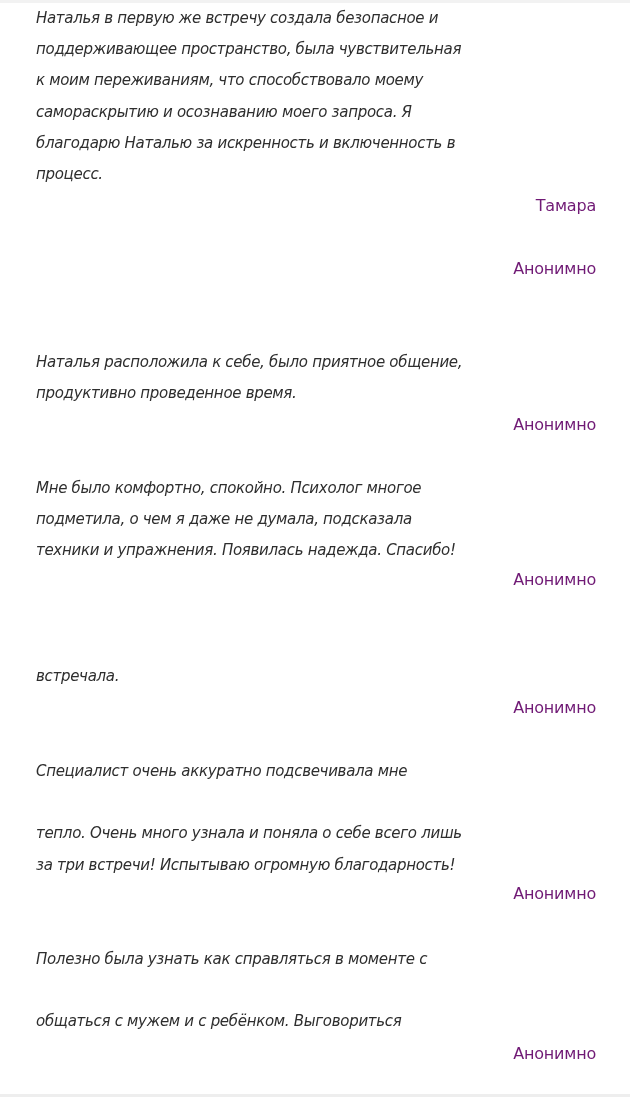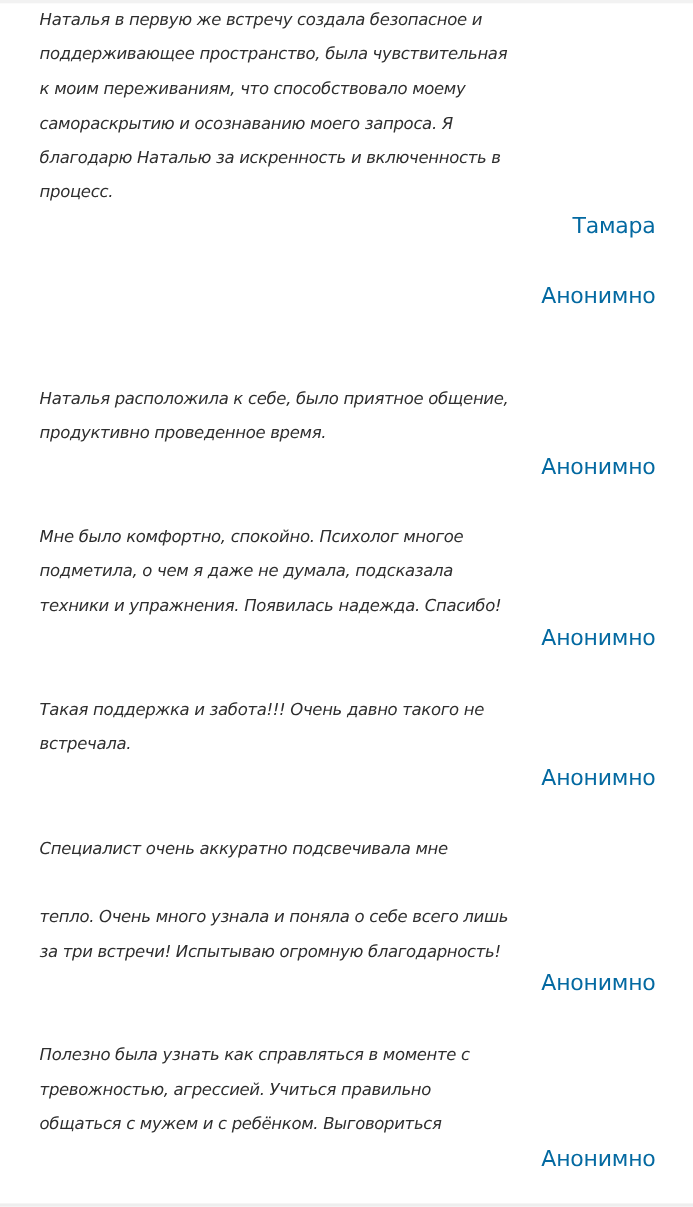--- a/index.html
+++ b/index.html
@@ -12,23 +12,23 @@
     font-family: "DejaVu Sans", sans-serif;
     font-style: italic;
     font-size: 15px;
     line-height: 31.2px;
     color: #2e2e2e;
     letter-spacing: -0.3px;
     margin: 0;
   }
   .review-author {
     font-family: "DejaVu Sans", sans-serif;
-    font-size: 20px;
+    font-size: 16px;
     line-height: 31px;
-    color: #0369a1;
+    color: #701a75;
     text-align: right;
     margin: 0;
     letter-spacing: -0.2px;
   }
 </style>
 </head>
 <body>
 
 <div class="top-rule"></div>
 
@@ -62,40 +62,40 @@
     <p class="review-text">
       <span>Мне было комфортно, спокойно. Психолог многое</span><br>
       <span>подметила, о чем я даже не думала, подсказала</span><br>
       <span>техники и упражнения. Появилась надежда. Спасибо!</span>
     </p>
     <p class="review-author" style="margin-top:-3px;">Анонимно</p>
   </div>
 
   <div class="review" style="margin-top:32px;height:94px;">
     <p class="review-text">
-      <span>Такая поддержка и забота!!! Очень давно такого не</span><br>
+      <br>
       <span>встречала.</span>
     </p>
     <p class="review-author">Анонимно</p>
   </div>
 
   <div class="review" style="margin-top:32px;height:156px;">
     <p class="review-text">
       <span>Специалист очень аккуратно подсвечивала мне</span><br>
       <br>
       <span>тепло. Очень много узнала и поняла о себе всего лишь</span><br>
       <span>за три встречи! Испытываю огромную благодарность!</span>
     </p>
     <p class="review-author" style="margin-top:-3px;">Анонимно</p>
   </div>
 
   <div class="review" style="margin-top:32px;height:125px;">
     <p class="review-text">
       <span>Полезно была узнать как справляться в моменте с</span><br>
-      <span>тревожностью, агрессией. Учиться правильно</span><br>
+      <br>
       <span>общаться с мужем и с ребёнком. Выговориться</span>
     </p>
     <p class="review-author">Анонимно</p>
   </div>
 
 </div>
 
 <div class="bottom-rule"></div>
 
 </body></html>

